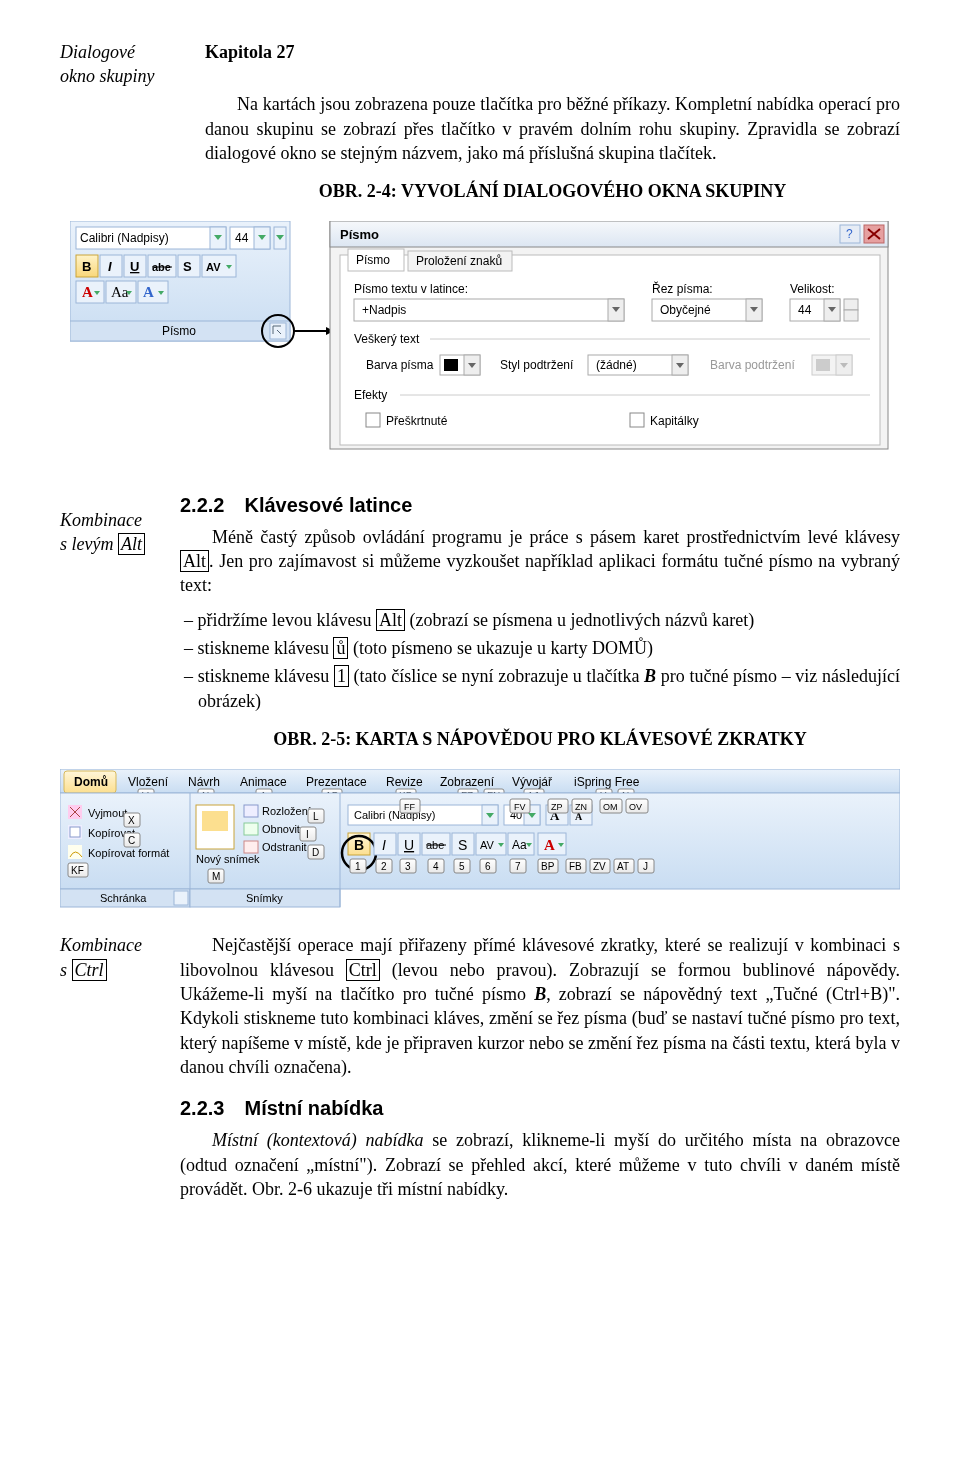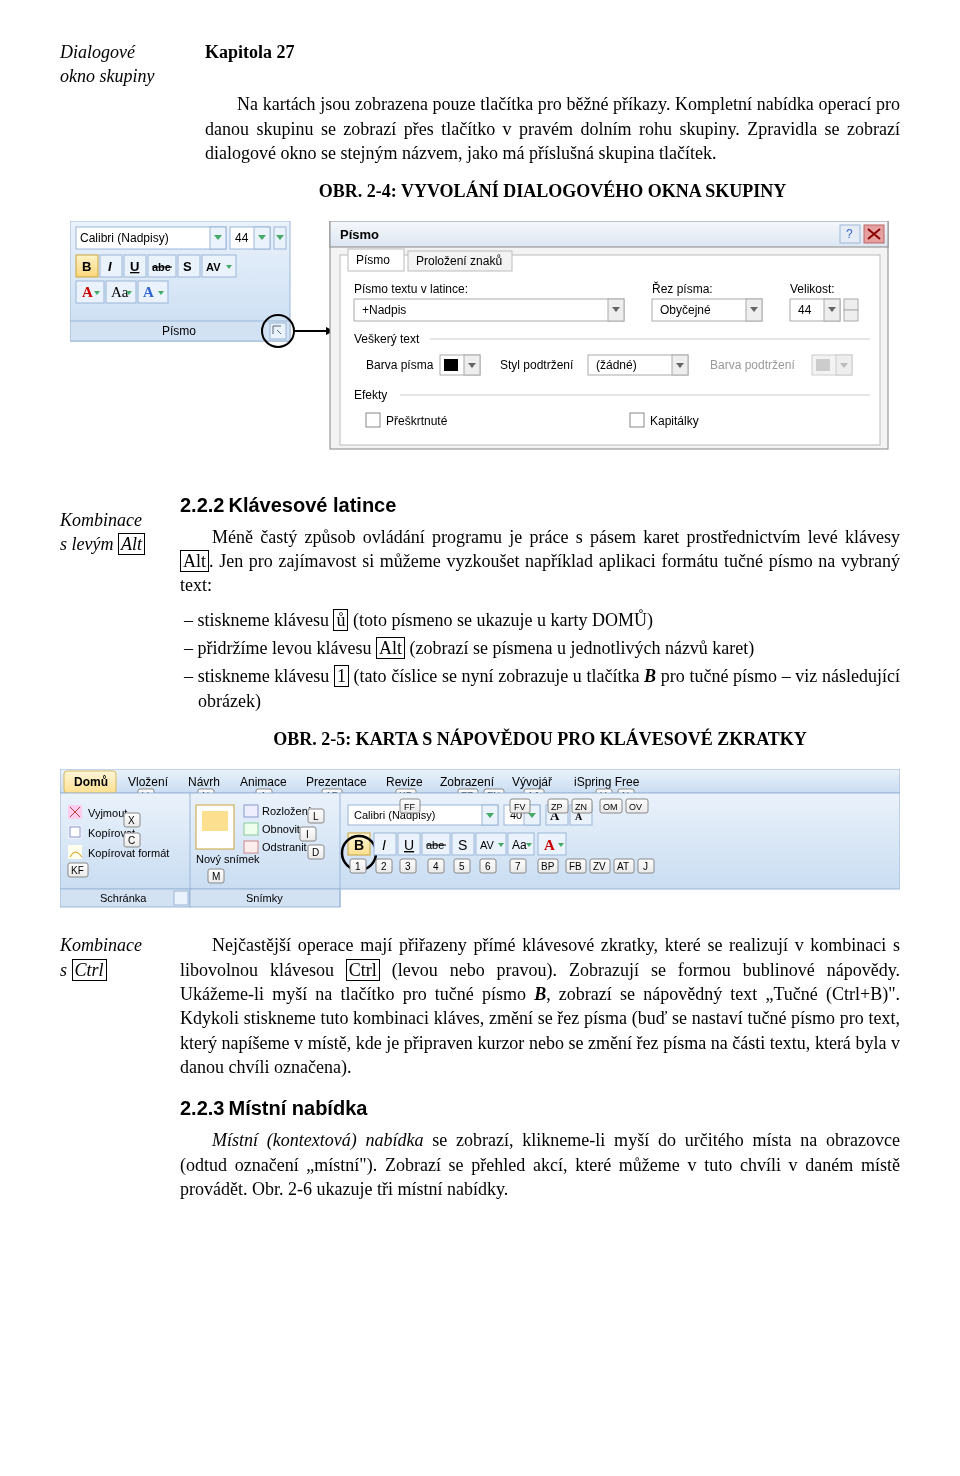--- a/index.html
+++ b/index.html
@@ -24,21 +24,21 @@
   }
   .body-col { flex: 1; padding-left: 10px; }
   .chapter-header { display: flex; font-weight: bold; font-size: 18px; margin-bottom: 28px; }
   .para { text-align: justify; margin-bottom: 10px; }
   .indent { text-indent: 32px; }
   .fig-title { text-align: center; font-weight: bold; margin: 14px 0 8px; }
   .smallcaps { font-variant: small-caps; }
   .figure { text-align: center; margin: 10px 0 18px; }
   .figure svg { max-width: 100%; }
   .h3 { font-family: Arial, Helvetica, sans-serif; font-weight: bold; font-size: 20px; margin: 16px 0 6px; }
-  .h3 .num { margin-right: 4px; }
+  .h3 .num { margin-right: 20px; }
   .boxed { border: 1px solid #000; padding: 0 2px; }
   .list-dash { margin: 6px 0; }
   .list-dash .item { text-align: justify; margin-bottom: 4px; padding-left: 18px; text-indent: -14px; }
   .list-dash .item::before { content: "– "; }
   .section-row { display: flex; margin-top: 10px; }
   b { font-weight: bold; }
   i { font-style: italic; }
 </style>
 </head>
 <body>
@@ -199,24 +199,24 @@
   </div>
   <div class="body-col">
     <div class="h3">
       <span class="num">2.2.2</span><span>Klávesové latince</span>
     </div>
     <div class="para indent">
       <span>Méně častý způsob ovládání programu je práce s pásem karet prostřednictvím levé klávesy </span><span class="boxed">Alt</span><span>. Jen pro zajímavost si můžeme vyzkoušet například aplikaci formátu tučné písmo na vybraný text:</span>
     </div>
     <div class="list-dash">
       <div class="item">
-        <span>stiskneme klávesu </span><span class="boxed">ů</span><span> (toto písmeno se ukazuje u karty D</span><span class="smallcaps">OMŮ</span><span>)</span>
+        <span>přidržíme levou klávesu </span><span class="boxed">Alt</span><span> (zobrazí se písmena u jednotlivých názvů karet)</span>
       </div>
       <div class="item">
-        <span>přidržíme levou klávesu </span><span class="boxed">Alt</span><span> (zobrazí se písmena u jednotlivých názvů karet)</span>
+        <span>stiskneme klávesu </span><span class="boxed">ů</span><span> (toto písmeno se ukazuje u karty D</span><span class="smallcaps">OMŮ</span><span>)</span>
       </div>
       <div class="item">
         <span>stiskneme klávesu </span><span class="boxed">1</span><span> (tato číslice se nyní zobrazuje u tlačítka </span><b><i>B</i></b><span> pro tučné písmo – viz následující obrázek)</span>
       </div>
     </div>
     <div class="fig-title">
       <span>OBR. 2-5: K</span><span class="smallcaps">ARTA S NÁPOVĚDOU PRO KLÁVESOVÉ ZKRATKY</span>
     </div>
   </div>
 </div>

